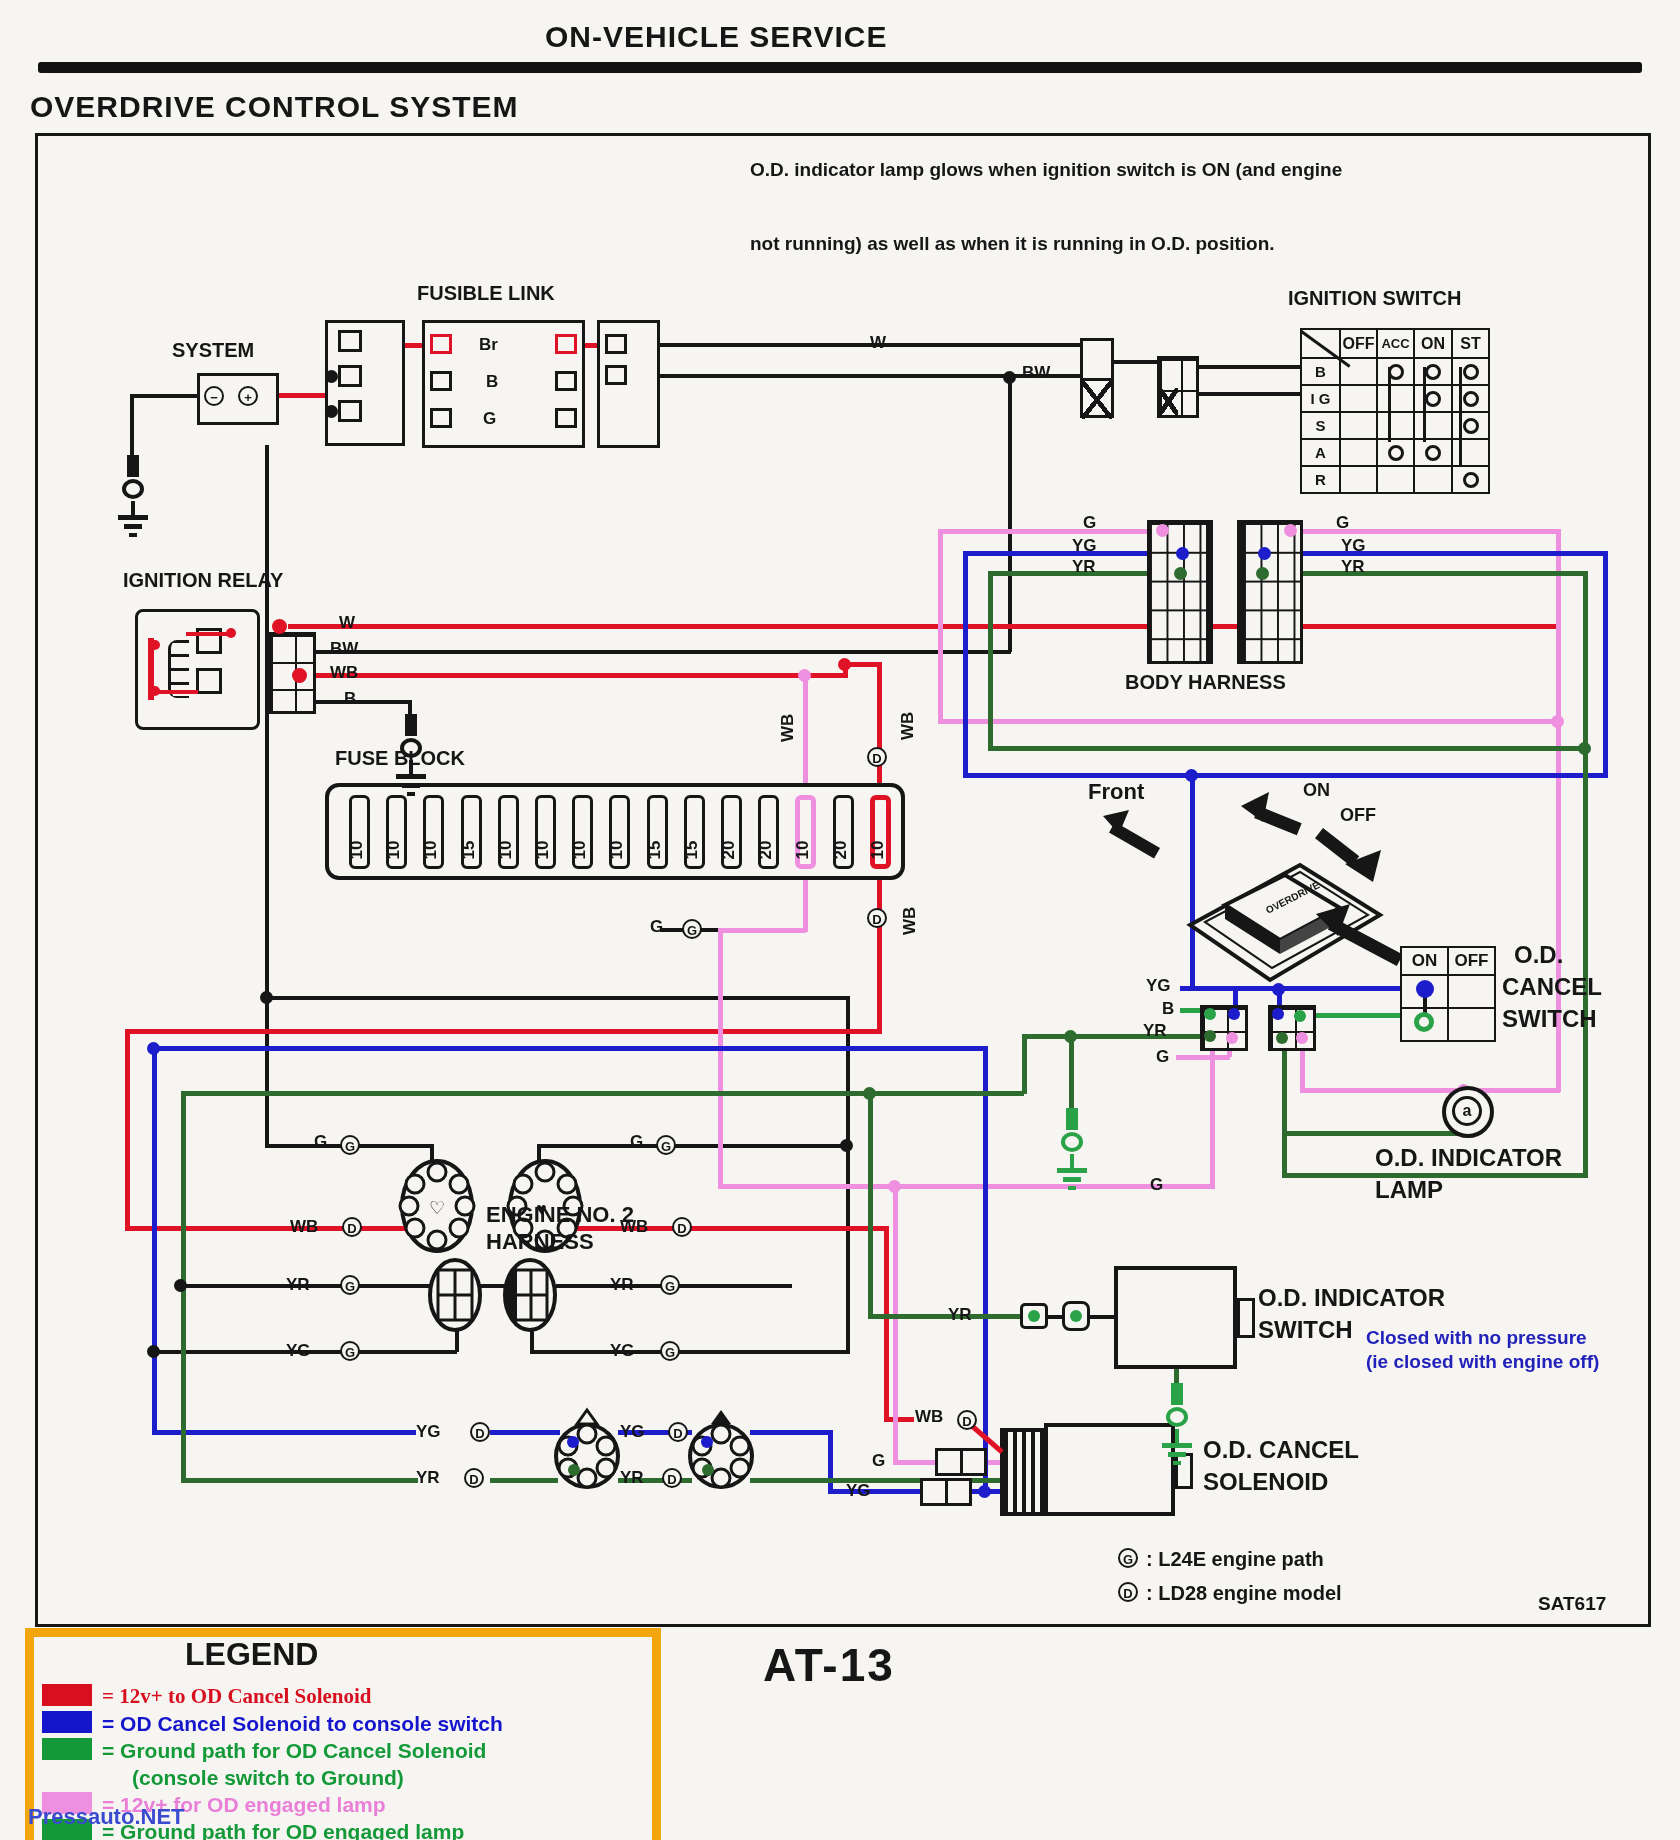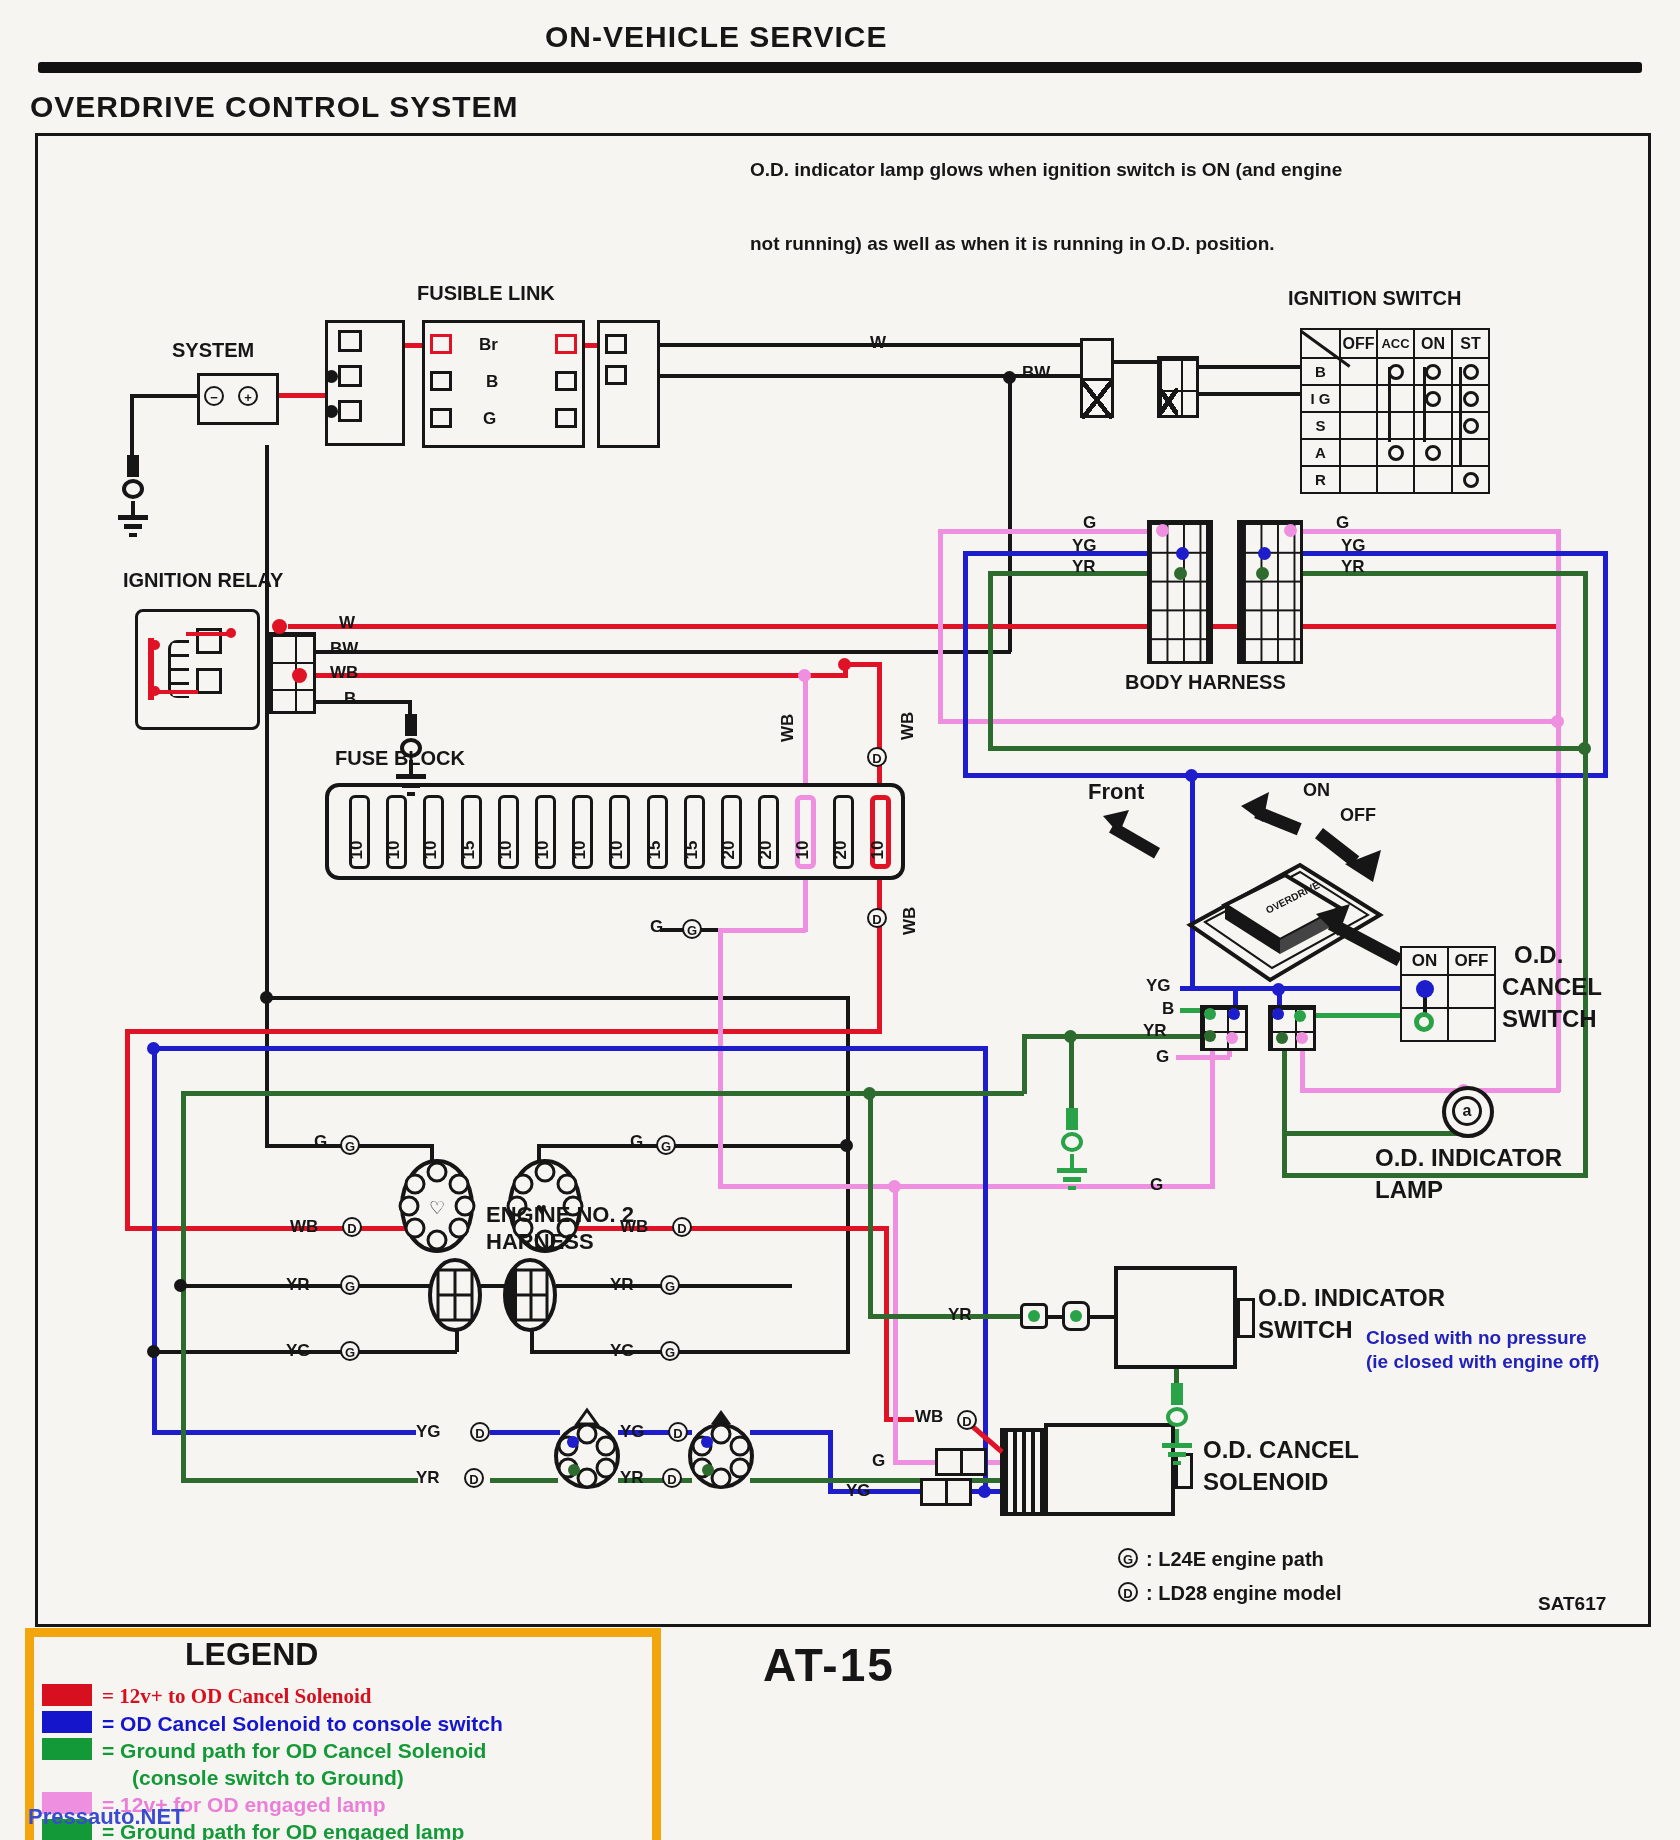--- a/index.html
+++ b/index.html
@@ -260,21 +260,21 @@
 <div class="lbl lblz t24" style="left: 1375px; top: 1178px;">LAMP</div>
 <div class="lbl lblz t24" style="left: 1258px; top: 1286px;">O.D. INDICATOR</div>
 <div class="lbl lblz t24" style="left: 1258px; top: 1318px;">SWITCH</div>
 <div class="lbl lblz t19 blue" style="left: 1366px; top: 1328px;">Closed with no pressure</div>
 <div class="lbl lblz t19 blue" style="left: 1366px; top: 1352px;">(ie closed with engine off)</div>
 <div class="lbl lblz t24" style="left: 1203px; top: 1438px;">O.D. CANCEL</div>
 <div class="lbl lblz t24" style="left: 1203px; top: 1470px;">SOLENOID</div>
 <div class="lbl lblz t22" style="left: 486px; top: 1204px;">ENGINE NO. 2</div>
 <div class="lbl lblz t22" style="left: 486px; top: 1231px;">HARNESS</div>
 <div class="lbl lblz t19" style="left: 1538px; top: 1594px;">SAT617</div>
-<div class="lbl lblz t44" style="left: 763px; top: 1642px;">AT-15</div>
+<div class="lbl lblz t44" style="left: 763px; top: 1642px;">AT-13</div>
 <div class="lbl lblz " style="left: 479px; top: 336px;">Br</div>
 <div class="lbl lblz " style="left: 486px; top: 373px;">B</div>
 <div class="lbl lblz " style="left: 483px; top: 410px;">G</div>
 <div class="lbl lblz " style="left: 870px; top: 334px;">W</div>
 <div class="lbl lblz " style="left: 1022px; top: 364px;">BW</div>
 <div class="lbl lblz " style="left: 339px; top: 614px;">W</div>
 <div class="lbl lblz " style="left: 330px; top: 640px;">BW</div>
 <div class="lbl lblz " style="left: 330px; top: 664px;">WB</div>
 <div class="lbl lblz " style="left: 344px; top: 690px;">B</div>
 <div class="lbl lblz vert" style="left: 779px; top: 742px;">WB</div>

